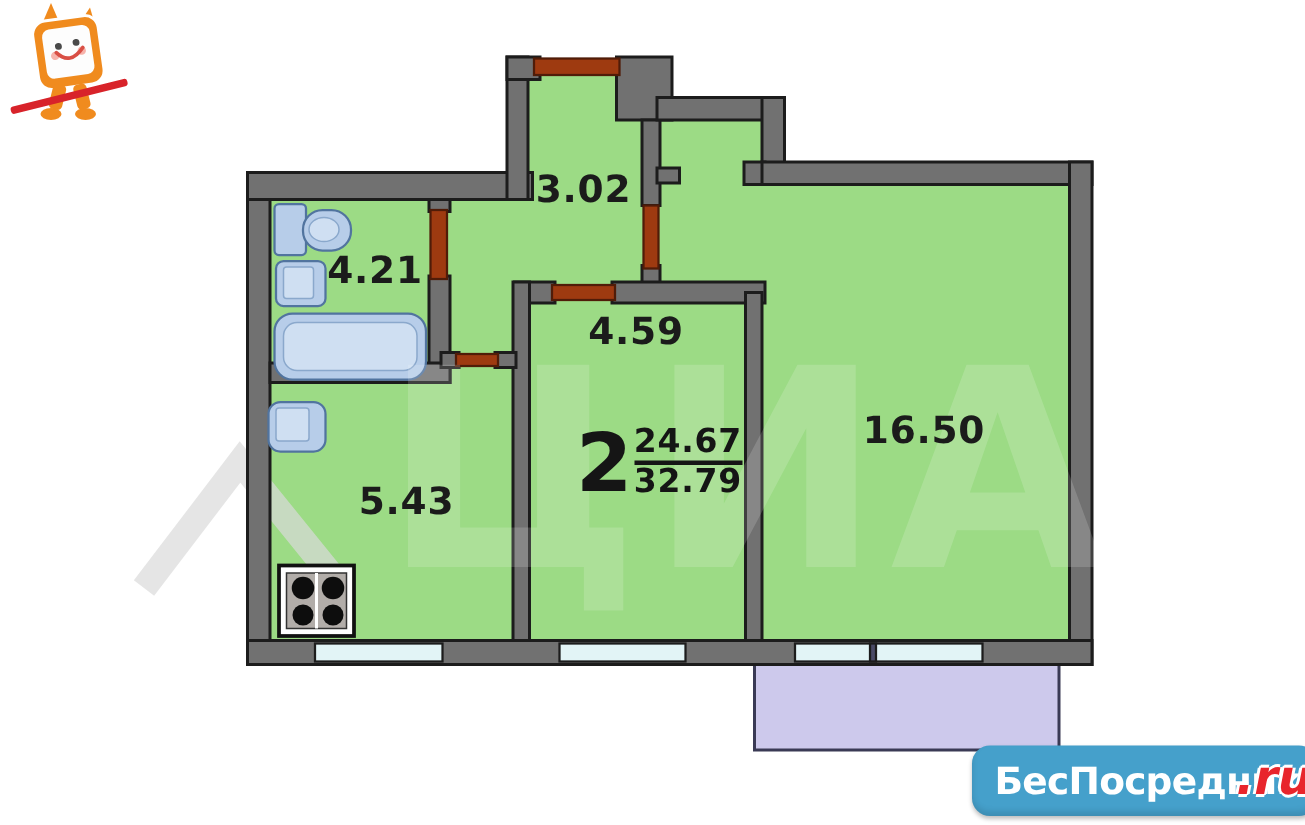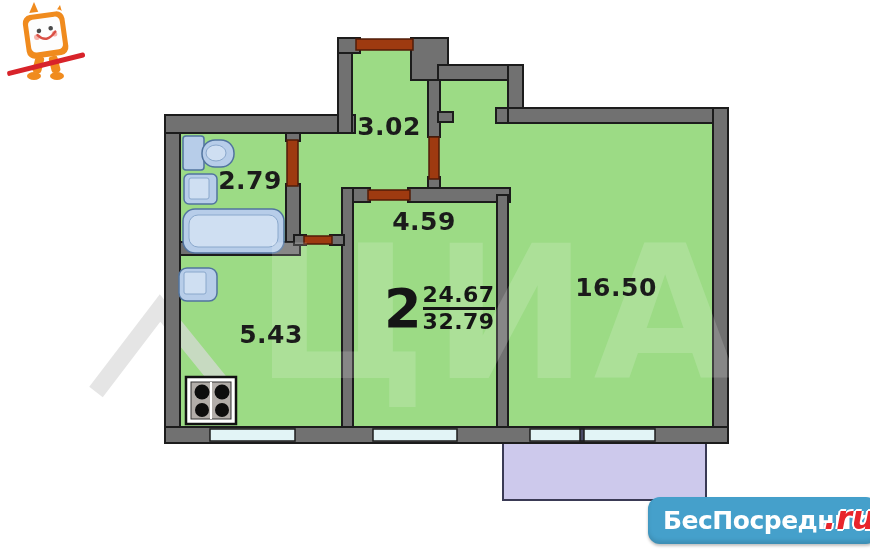--- a/index.html
+++ b/index.html
@@ -139,21 +139,21 @@
         <circle cx="222" cy="392" r="7.5" fill="#0d0d0d"></circle>
         <circle cx="202" cy="410" r="7" fill="#0d0d0d"></circle>
         <circle cx="222" cy="410" r="7" fill="#0d0d0d"></circle>
       </g>
     </g>
   </svg>
 
   <div class="wm-brand">ЦИАН</div>
 
   <div class="area-label" style="left:389px;top:126px;">3.02</div>
-  <div class="area-label" style="left:250px;top:180px;">2.79</div>
+  <div class="area-label" style="left:250px;top:180px;">4.21</div>
   <div class="area-label" style="left:424px;top:221px;">4.59</div>
   <div class="area-label" style="left:271px;top:334px;">5.43</div>
   <div class="area-label" style="left:616px;top:287px;">16.50</div>
 
   <div class="summary">
     <span class="big-num">2</span>
     <span class="frac">
       <span class="top">24.67</span>
       <span class="bot">32.79</span>
     </span>

